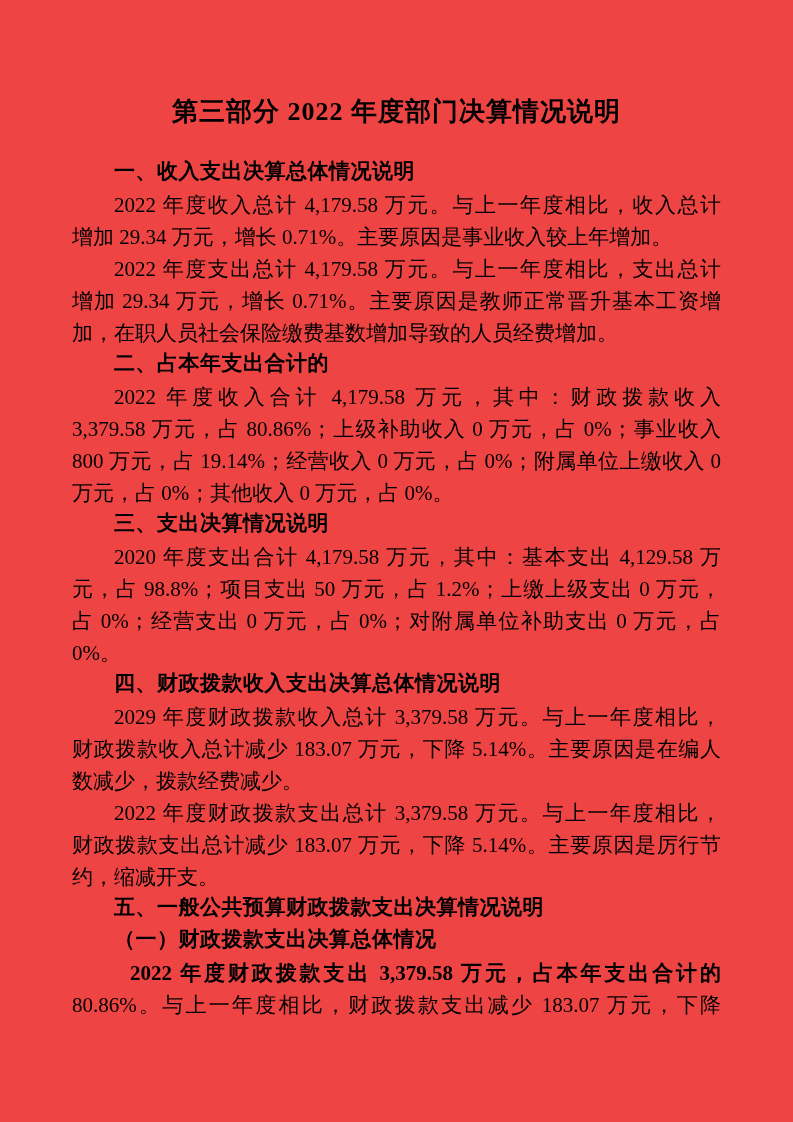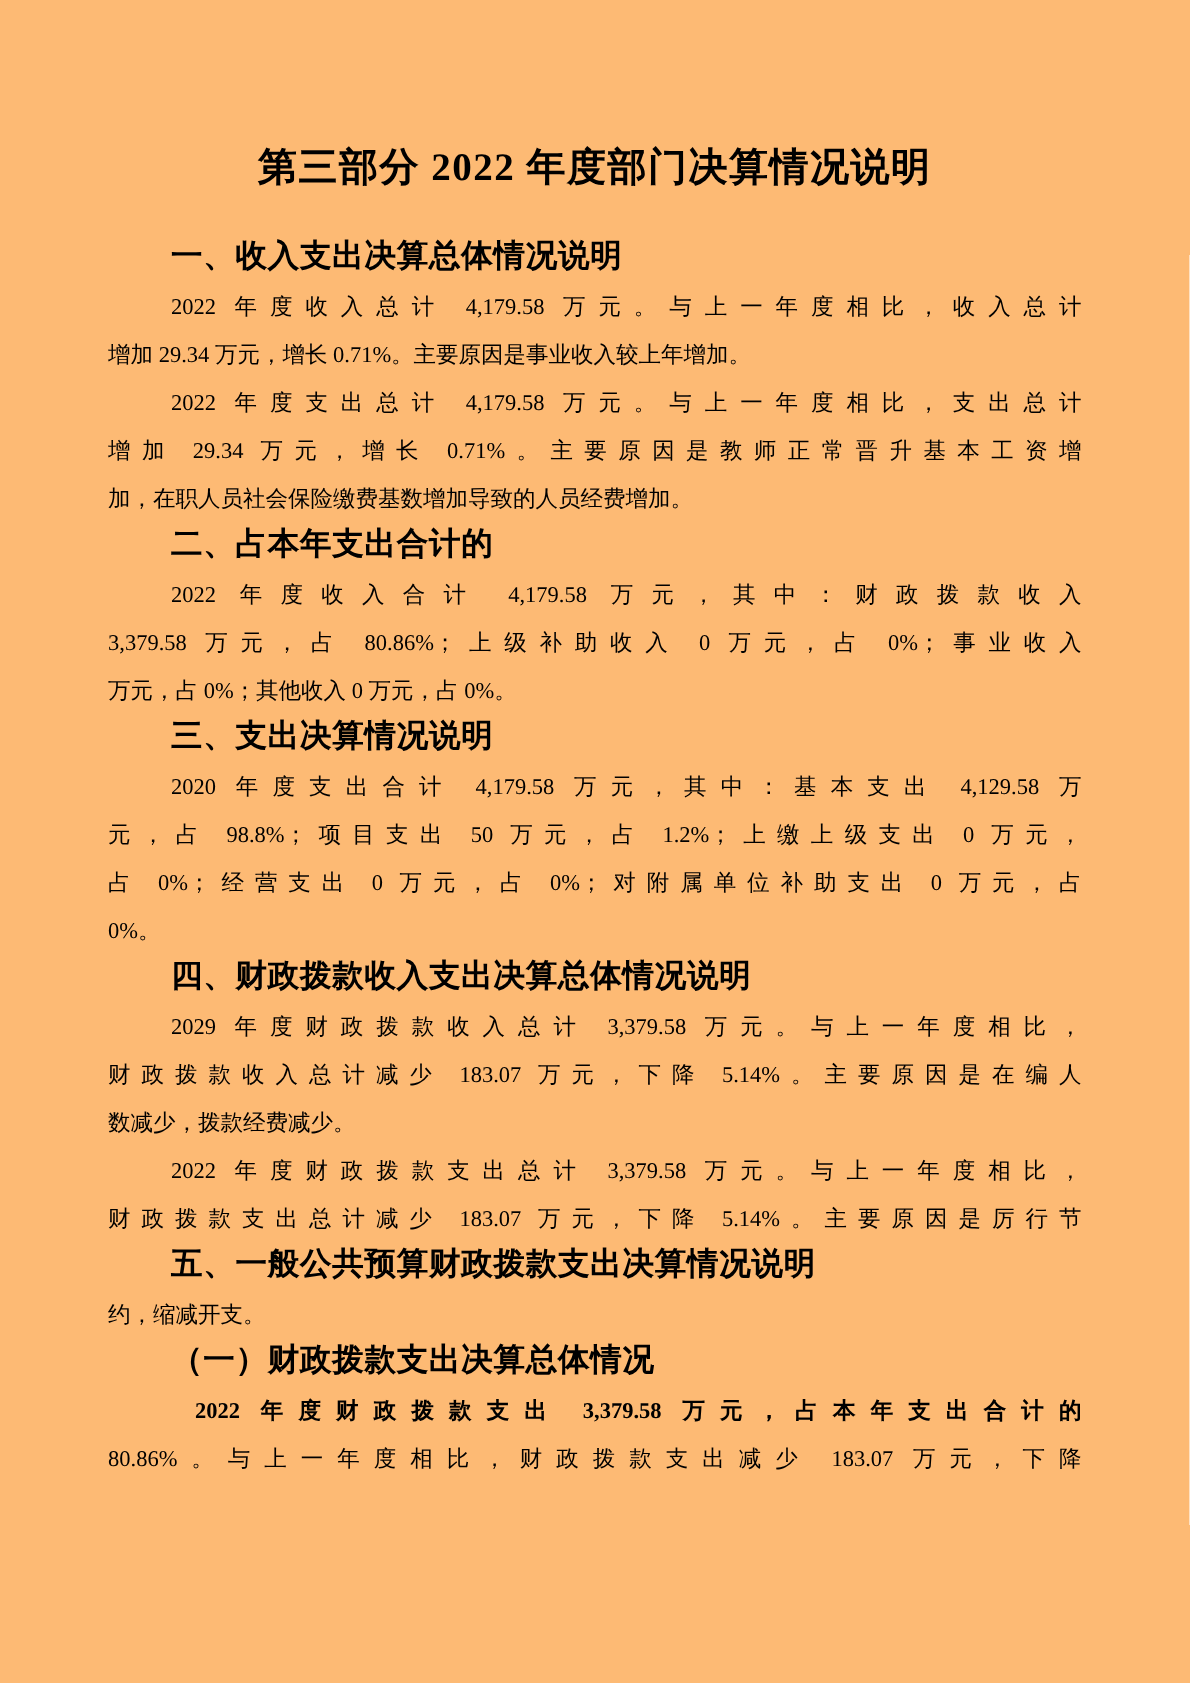--- a/index.html
+++ b/index.html
@@ -4,21 +4,21 @@
 <style>
   html, body {
     margin: 0;
     padding: 0;
     background: #ffffff;
   }
   .page {
     position: relative;
     width: 793px;
     height: 1122px;
-    background: #fdba74;
+    background: #ef4444;
     color: #000000;
     overflow: hidden;
     font-family: "Liberation Serif", "DejaVu Serif", serif;
   }
   .doc-title {
     position: absolute;
     top: 95px;
     left: 0;
     width: 100%;
     margin: 0;
@@ -31,21 +31,21 @@
   }
   .content {
     position: absolute;
     top: 157px;
     left: 72px;
     width: 649px;
   }
   .line {
     height: 32px;
     line-height: 32px;
-    font-size: 15px;
+    font-size: 21px;
     white-space: nowrap;
     overflow: visible;
   }
   .line.fill {
     white-space: normal;
     text-align: justify;
     text-align-last: justify;
   }
   .line.first {
     text-indent: 42px;
@@ -70,31 +70,32 @@
   <main class="content">
       <div class="line heading">一、收入支出决算总体情况说明</div>
       <div class="line fill first">2022 年度收入总计 4,179.58 万元。与上一年度相比，收入总计</div>
       <div class="line">增加 29.34 万元，增长 0.71%。主要原因是事业收入较上年增加。</div>
       <div class="line fill first">2022 年度支出总计 4,179.58 万元。与上一年度相比，支出总计</div>
       <div class="line fill">增加 29.34 万元，增长 0.71%。主要原因是教师正常晋升基本工资增</div>
       <div class="line">加，在职人员社会保险缴费基数增加导致的人员经费增加。</div>
       <div class="line heading">二、占本年支出合计的</div>
       <div class="line fill first">2022 年度收入合计 4,179.58 万元，其中：财政拨款收入</div>
       <div class="line fill">3,379.58 万元，占 80.86%；上级补助收入 0 万元，占 0%；事业收入</div>
+      <div class="line fill">800 万元，占 19.14%；经营收入 0 万元，占 0%；附属单位上缴收入 0</div>
       <div class="line">万元，占 0%；其他收入 0 万元，占 0%。</div>
       <div class="line heading">三、支出决算情况说明</div>
       <div class="line fill first">2020 年度支出合计 4,179.58 万元，其中：基本支出 4,129.58 万</div>
       <div class="line fill">元，占 98.8%；项目支出 50 万元，占 1.2%；上缴上级支出 0 万元，</div>
       <div class="line fill">占 0%；经营支出 0 万元，占 0%；对附属单位补助支出 0 万元，占</div>
       <div class="line">0%。</div>
       <div class="line heading">四、财政拨款收入支出决算总体情况说明</div>
       <div class="line fill first">2029 年度财政拨款收入总计 3,379.58 万元。与上一年度相比，</div>
       <div class="line fill">财政拨款收入总计减少 183.07 万元，下降 5.14%。主要原因是在编人</div>
       <div class="line">数减少，拨款经费减少。</div>
       <div class="line fill first">2022 年度财政拨款支出总计 3,379.58 万元。与上一年度相比，</div>
       <div class="line fill">财政拨款支出总计减少 183.07 万元，下降 5.14%。主要原因是厉行节</div>
+      <div class="line">约，缩减开支。</div>
       <div class="line heading">五、一般公共预算财政拨款支出决算情况说明</div>
-      <div class="line">约，缩减开支。</div>
       <div class="line heading sub">（一）财政拨款支出决算总体情况</div>
       <div class="line fill first wide">2022 年度财政拨款支出 3,379.58 万元，占本年支出合计的</div>
       <div class="line fill">80.86%。与上一年度相比，财政拨款支出减少 183.07 万元，下降</div>
     </main>
 </div>
 
 </body></html>

